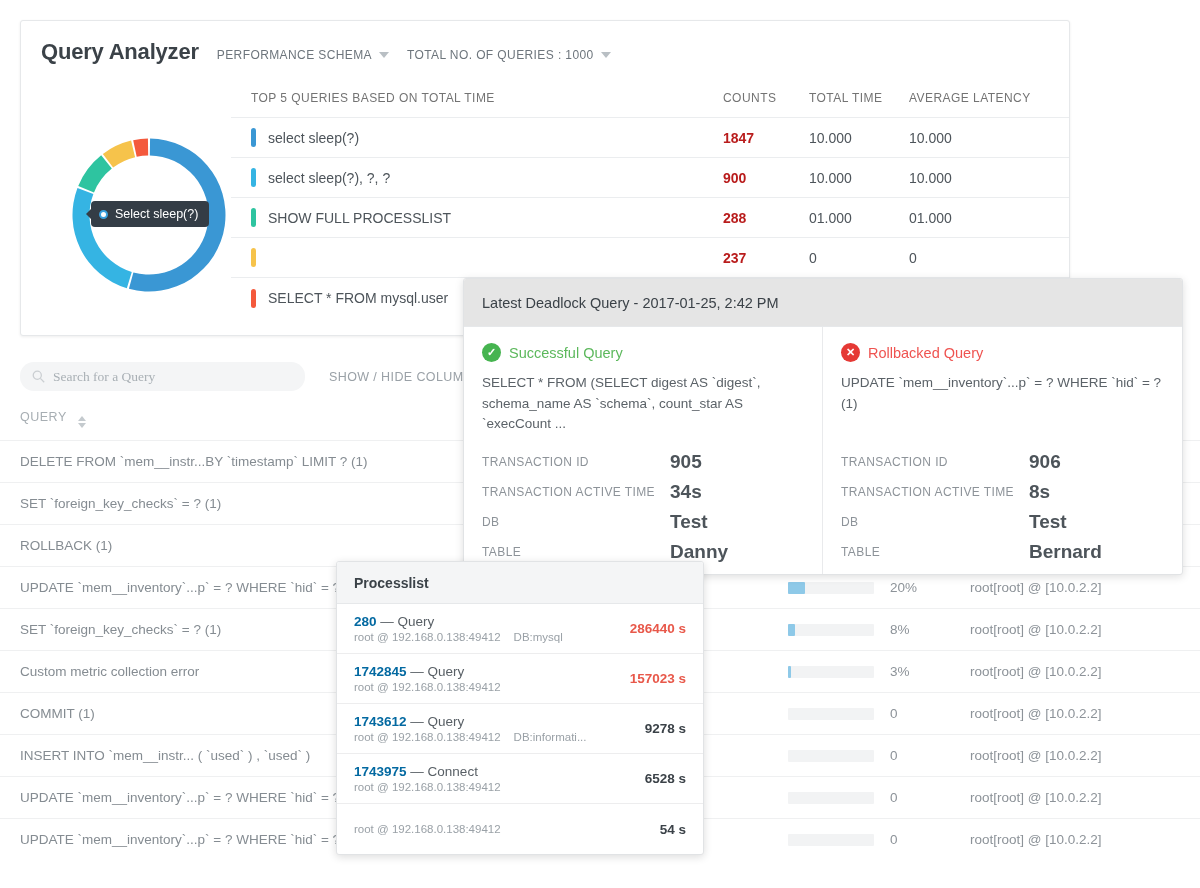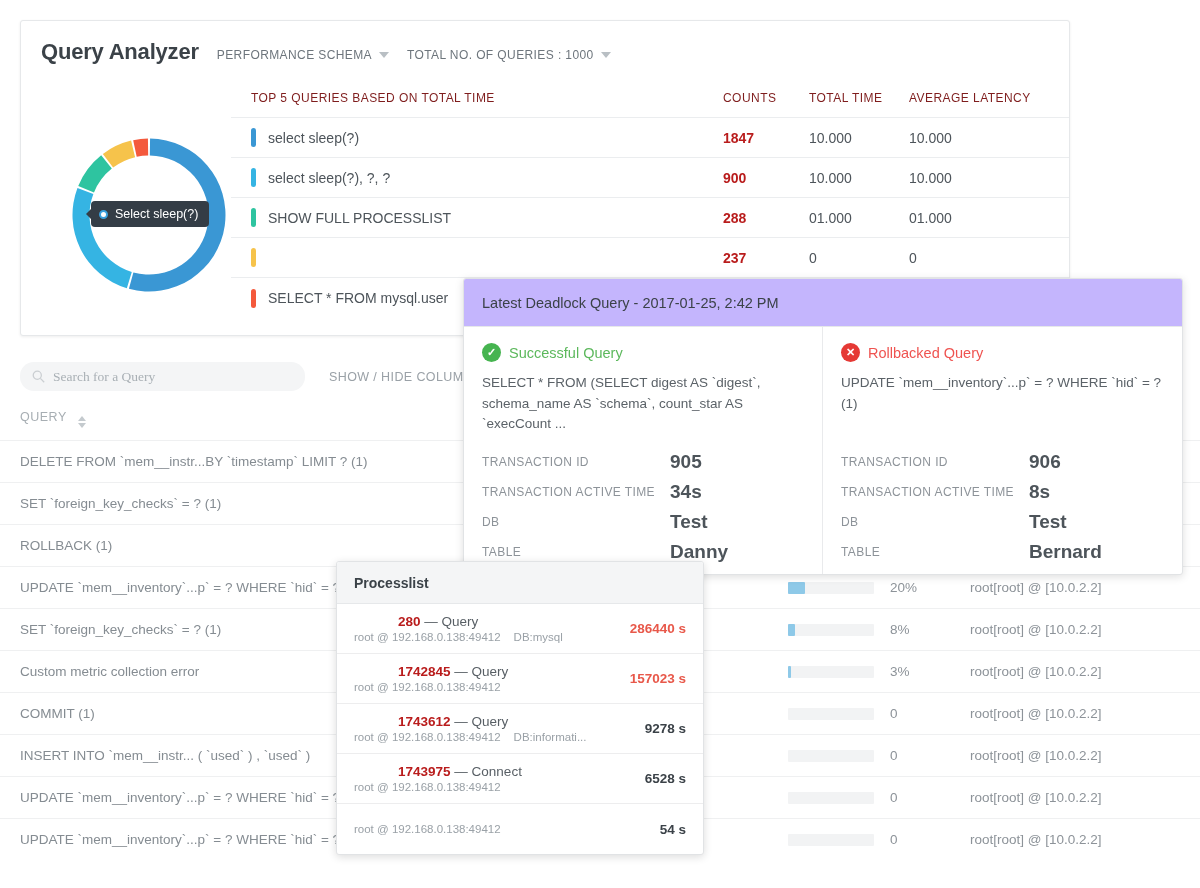--- a/index.html
+++ b/index.html
@@ -62,21 +62,21 @@
   .tip-dot {
     width: 9px; height: 9px; border-radius: 50%;
     border: 2.5px solid #3aa0dd; background: #fff;
     flex: 0 0 auto;
   }
 
   
   .t5 { position: absolute; left: 210px; top: 70px; right: 0; }
   .t5-head {
     display: flex; align-items: center;
-    font-size: 12px; color: #7f1d1d; letter-spacing: 0.45px;
+    font-size: 12px; color: #737373; letter-spacing: 0.45px;
     padding: 0 20px 12px 20px;
     border-bottom: 1px solid #ebedef;
   }
   .t5-row {
     display: flex; align-items: center;
     padding: 0 20px; height: 40px;
     border-bottom: 1px solid #ebedef;
     font-size: 14px; color: #4d545a;
   }
   .t5-row:last-child { border-bottom: none; }
@@ -143,21 +143,21 @@
   .dl-panel {
     position: absolute; left: 463px; top: 278px;
     width: 720px; height: 297px;
     background: #fff;
     border: 1px solid #e1e3e5;
     border-radius: 3px;
     box-shadow: 0 2px 9px rgba(0,0,0,0.13);
     overflow: hidden;
   }
   .dl-head {
-    height: 48px; background: #c4b5fd;
+    height: 48px; background: #e5e5e5;
     border-bottom: 1px solid #e6e8ea;
     display: flex; align-items: center;
     padding: 0 18px;
     font-size: 14.5px; color: #3b4248;
   }
   .dl-body { display: flex; height: 249px; }
   .dl-col { flex: 1 1 50%; padding: 16px 18px 0 18px; }
   .dl-col.left { border-right: 1px solid #e9eaec; }
   .dl-status { display: flex; align-items: center; gap: 8px; margin-bottom: 11px; }
   .badge {
@@ -197,21 +197,21 @@
     font-size: 14px; font-weight: bold; color: #3b4248;
   }
   .pl-row {
     height: 50px; padding: 0 17px;
     display: flex; align-items: center;
     border-bottom: 1px solid #ededee;
   }
   .pl-row:last-child { border-bottom: none; }
   .pl-left { flex: 1 1 auto; min-width: 0; }
   .pl-t1 { font-size: 13.5px; color: #585f65; margin-bottom: 2px; white-space: nowrap; }
-  .pl-t1 b { color: #b91c1c; margin-left: 44px; }
+  .pl-t1 b { color: #0369a1; }
   .pl-t2 {
     font-size: 11.5px; color: #9aa1a7;
     display: flex; gap: 13px; white-space: nowrap;
   }
   .pl-time { font-size: 13.5px; font-weight: bold; flex: 0 0 auto; margin-left: 10px; }
   .pl-time.hot { color: #e8584a; }
   .pl-time.cool { color: #3b4248; }
 </style>
 </head>
 <body>

